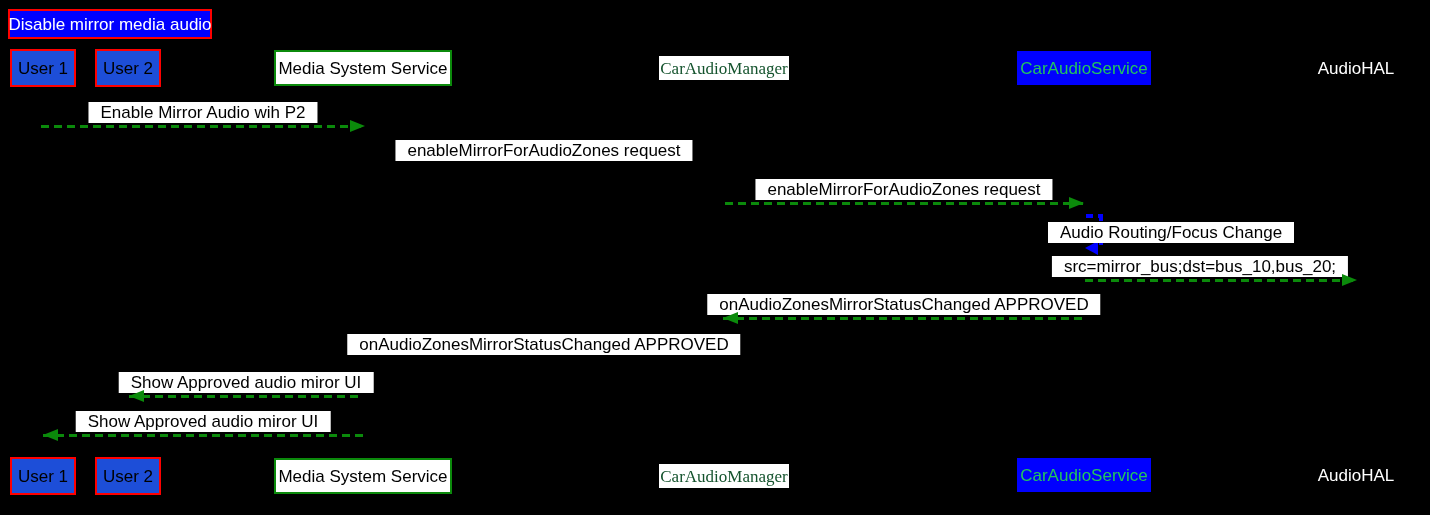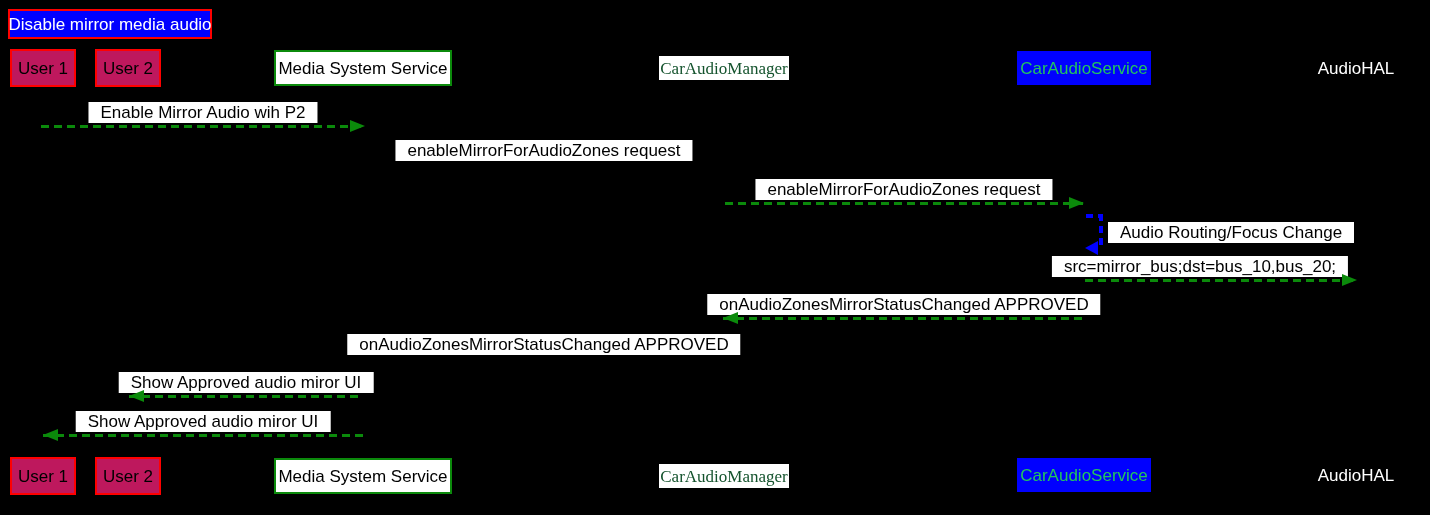--- a/index.html
+++ b/index.html
@@ -14,21 +14,21 @@
     --blue:#0000ff;
   }
   .box{
     position:absolute;
     display:flex;align-items:center;justify-content:center;
     font-size:17px;line-height:1;
     box-sizing:border-box;
     white-space:nowrap;
   }
   .title-box{background:var(--blue);border:2px solid #ff0000;color:#fff;}
-  .red-box{background:#be185d;border:2px solid #ff0000;color:#000;text-align:right;}
+  .red-box{background:#1d4ed8;border:2px solid #ff0000;color:#000;text-align:right;}
   .green-box{background:#fff;border:2px solid var(--green);color:#000;}
   .white-label{background:#fff;color:#14532d;font-family:Liberation Serif, serif;}
   .blue-box{background:var(--blue);color:#22c55e;}
   .plain-label{background:transparent;color:#fff;}
   .msg{
     position:absolute;
     background:#fff;color:#000;
     font-size:17px;line-height:21px;
     padding:0 12px;
     white-space:nowrap;
@@ -83,21 +83,21 @@
 
   <div class="msg" style="left:544px;top:140px;">enableMirrorForAudioZones request</div>
 
   <div class="msg" style="left:904px;top:179px;">enableMirrorForAudioZones request</div>
   <div class="dash-h" style="left:725px;top:202px;width:358px;"></div>
   <div class="head-right" style="left:1069px;top:197px;"></div>
 
   <div class="bdash-h" style="left:1086px;top:214px;width:17px;"></div>
   <div class="bdash-v" style="left:1099px;top:214px;height:36px;"></div>
   <div class="bhead-left" style="left:1085px;top:241px;"></div>
-  <div class="msg anchor-left" style="left:1108px;top:222px;">Audio Routing/Focus Change</div>
+  <div class="msg anchor-left" style="left:1048px;top:222px;">Audio Routing/Focus Change</div>
 
   <div class="msg" style="left:1200px;top:256px;">src=mirror_bus;dst=bus_10,bus_20;</div>
   <div class="dash-h" style="left:1085px;top:279px;width:271px;"></div>
   <div class="head-right" style="left:1342px;top:274px;"></div>
 
   <div class="msg" style="left:904px;top:294px;">onAudioZonesMirrorStatusChanged APPROVED</div>
   <div class="dash-h" style="left:723px;top:317px;width:360px;"></div>
   <div class="head-left" style="left:723px;top:312px;"></div>
 
   <div class="msg" style="left:544px;top:334px;">onAudioZonesMirrorStatusChanged APPROVED</div>

